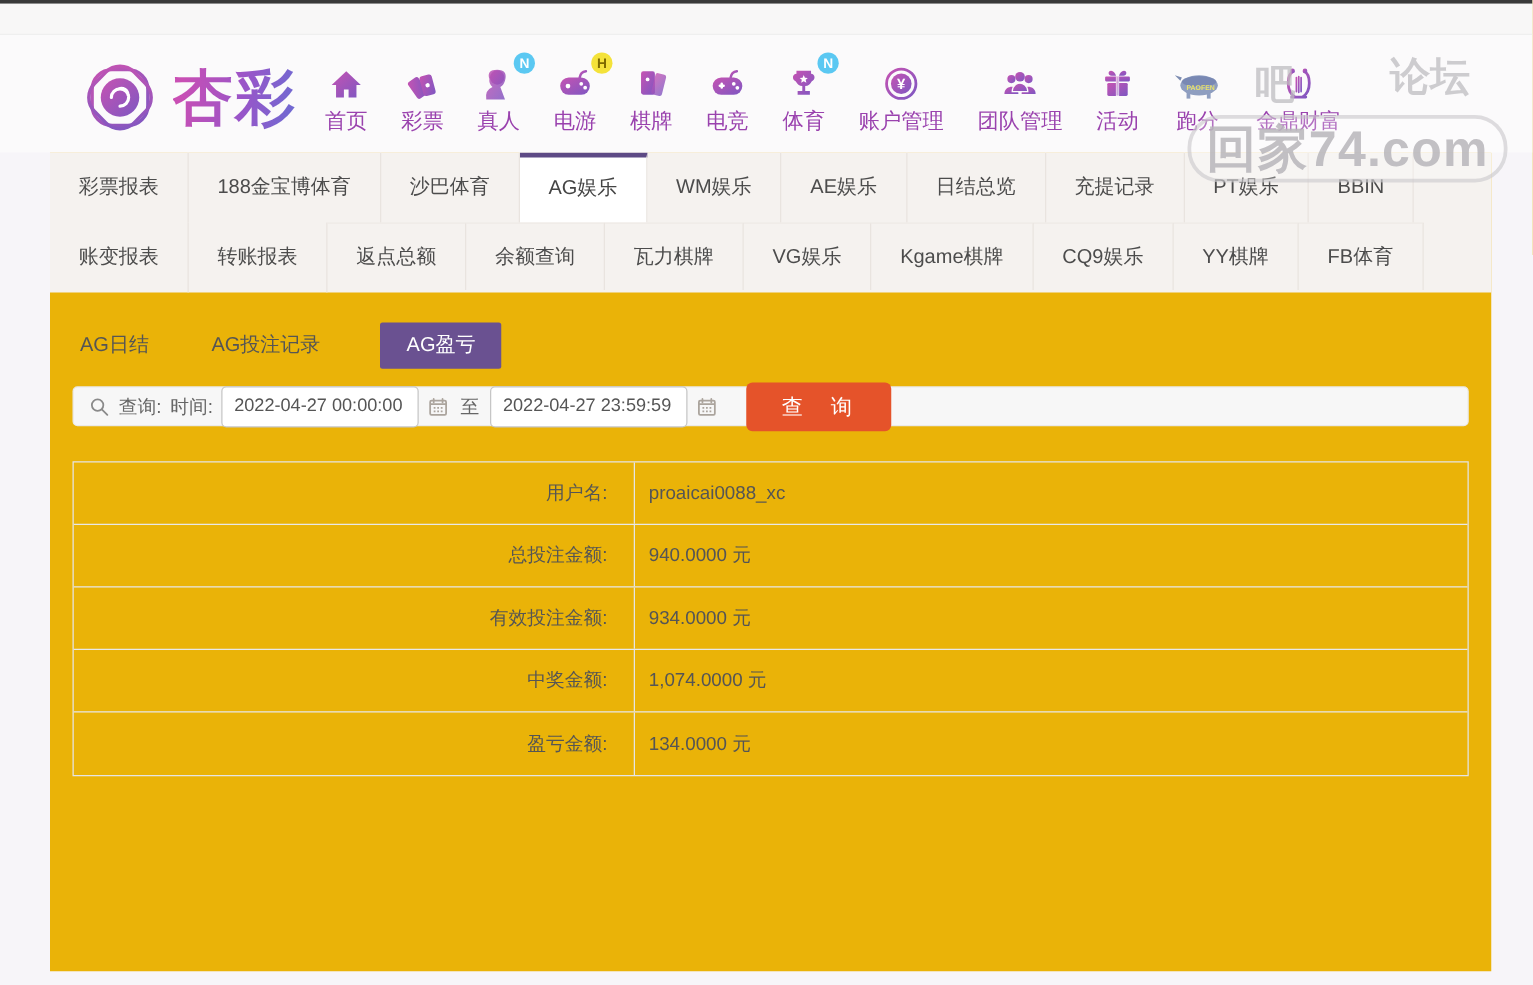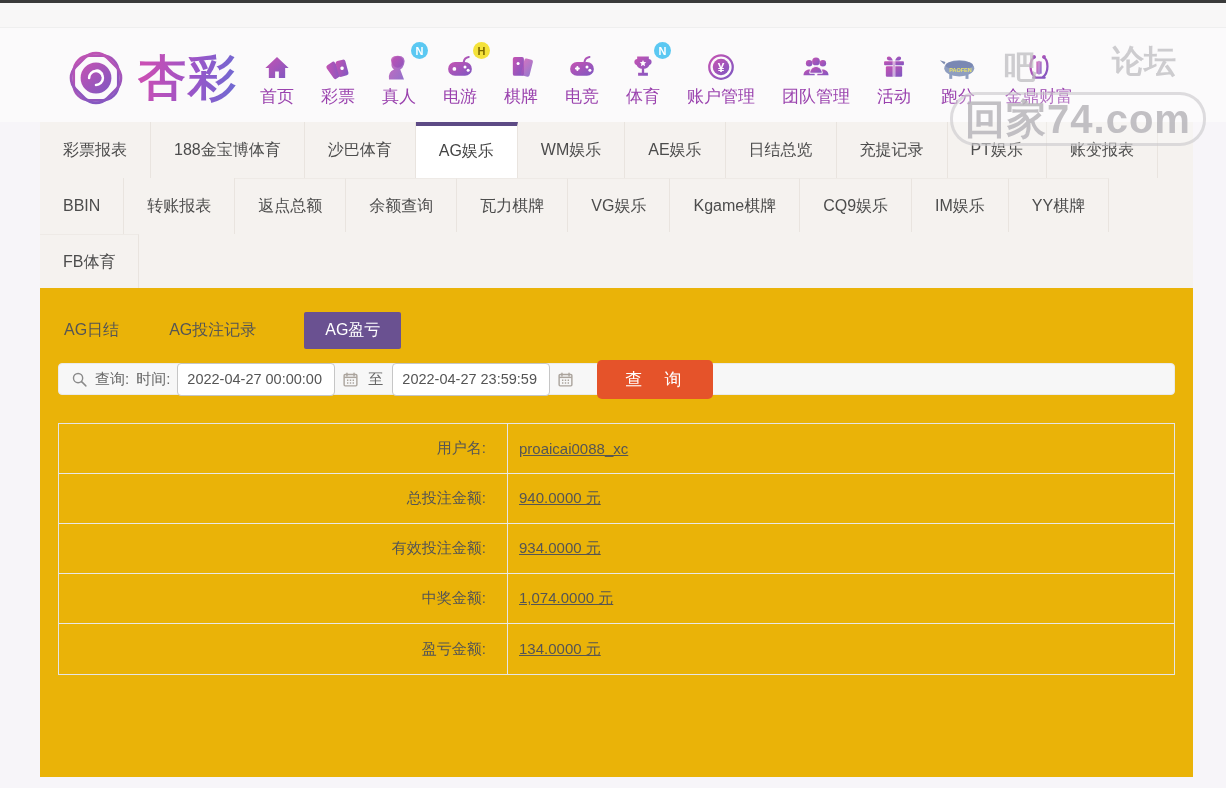--- a/index.html
+++ b/index.html
@@ -67,21 +67,21 @@
   .query-btn { margin-left:16px; background:#e5532a; color:#fff; border:none; border-radius:5px;
     font-size:17px; padding:8px 25px; letter-spacing:6px; cursor:pointer; text-indent:3px;
     font-family:Liberation Mono, monospace; }
 
   
   .detail-table { margin-top:28px; border:1px solid #e5e5e5; }
   .dt-row { display:flex; border-bottom:1px solid #e8e8e8; height:50px; }
   .dt-row:last-child { border-bottom:none; }
   .dt-label { width:449px; border-right:1px solid #e5e5e5; display:flex; align-items:center;
     justify-content:flex-end; padding-right:21px; font-size:15px; color:#555; }
-  .dt-value { flex:1; display:flex; align-items:center; padding-left:11px; font-size:15px; color:#555;text-decoration:underline; }
+  .dt-value { flex:1; display:flex; align-items:center; padding-left:11px; font-size:15px; color:#555; }
 </style>
 </head>
 <body>
 
 <svg width="0" height="0" style="position:absolute">
   <defs>
     <linearGradient id="pgrad" x1="0" y1="0" x2="1" y2="1">
       <stop offset="0" stop-color="#c653b2"></stop>
       <stop offset="1" stop-color="#7e57c2"></stop>
     </linearGradient>
@@ -265,30 +265,29 @@
   <div class="tabbar">
     <div class="tab">彩票报表</div>
     <div class="tab">188金宝博体育</div>
     <div class="tab">沙巴体育</div>
     <div class="tab active">AG娱乐</div>
     <div class="tab">WM娱乐</div>
     <div class="tab">AE娱乐</div>
     <div class="tab">日结总览</div>
     <div class="tab">充提记录</div>
     <div class="tab">PT娱乐</div>
+    <div class="tab">BBIN</div>
     <div class="tab">账变报表</div>
-    <div class="tab">BBIN</div>
     <div class="tab">转账报表</div>
     <div class="tab">返点总额</div>
     <div class="tab">余额查询</div>
     <div class="tab">瓦力棋牌</div>
     <div class="tab">VG娱乐</div>
     <div class="tab">Kgame棋牌</div>
     <div class="tab">CQ9娱乐</div>
-    <div class="tab">IM娱乐</div>
     <div class="tab">YY棋牌</div>
     <div class="tab">FB体育</div>
   </div>
 
   <div class="content">
 
     <div class="subtabs">
       <span class="subtab">AG日结</span>
       <span class="subtab">AG投注记录</span>
       <span class="subtab active">AG盈亏</span>

